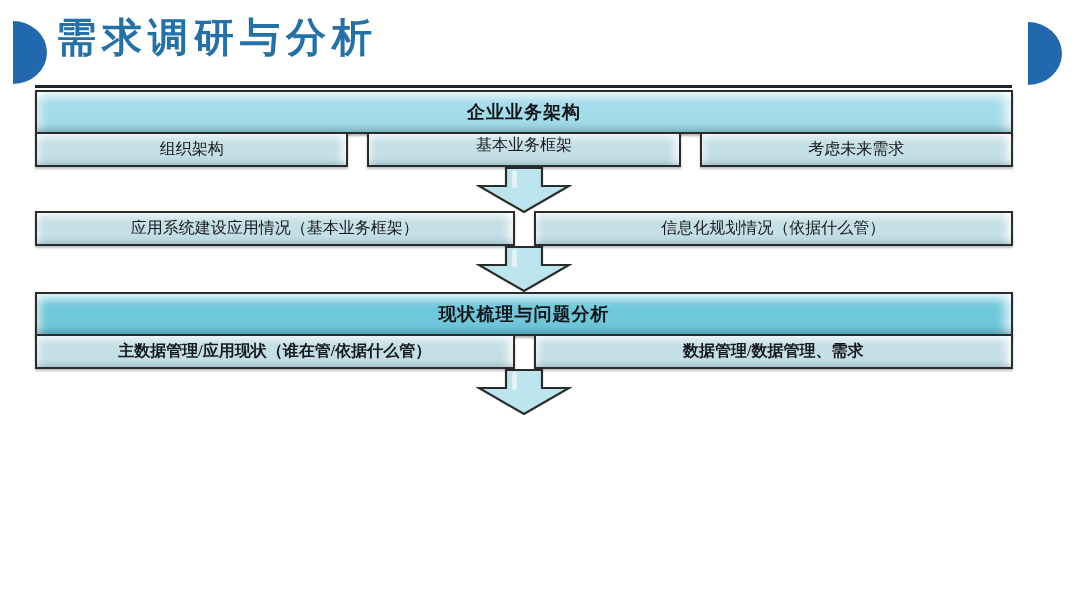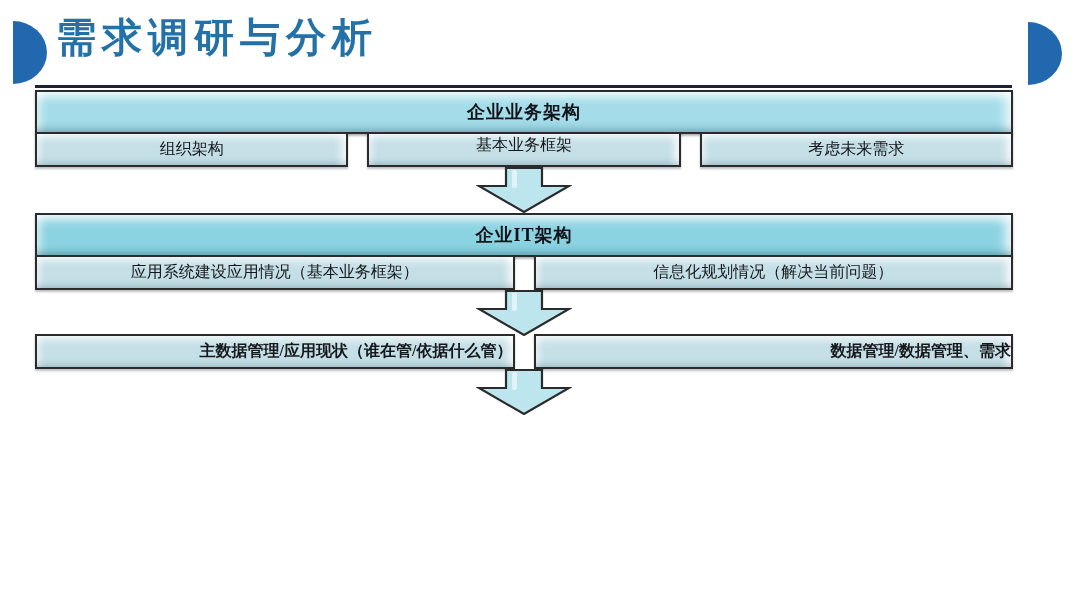--- a/index.html
+++ b/index.html
@@ -80,21 +80,21 @@
       inset 0 10px 9px -7px rgba(255,255,255,.9),
       inset 0 -7px 9px -7px rgba(20,70,90,.38),
       inset 10px 0 9px -8px rgba(255,255,255,.8),
       inset -12px 0 10px -8px rgba(255,255,255,.95),
       0 2px 2px rgba(30,50,60,.3);
     display: flex; align-items: center; justify-content: center;
     font-size: 16px; color: #15181c;
     white-space: nowrap;
   }
   .cell.align-top { align-items: flex-start; padding-top: 1px; }
-  .block.bold-cells .cell { font-weight: bold; justify-content: flex-end; }
+  .block.bold-cells .cell { font-weight: bold; }
 
   .arrow { height: 46px; display: flex; align-items: center; justify-content: center; margin: 0; }
   .arrow svg { display: block; }
   .arrow polygon.body { fill: var(--arrow, #BCE5EE); stroke: var(--line, #2b2b2b); stroke-width: 2.2; stroke-linejoin: miter; }
   .arrow rect.gloss { fill: rgba(255,255,255,.55); }
 </style>
 </head>
 <body>
 
 <div class="slide">
@@ -126,41 +126,41 @@
     </section>
 
     <div class="arrow">
       <svg width="96" height="46" viewBox="0 0 96 46">
         <polygon class="body" points="30,1 66,1 66,19 93,19 48,45 3,19 30,19"></polygon>
         <rect class="gloss" x="36" y="3" width="5" height="18" rx="2"></rect>
       </svg>
     </div>
 
     <section class="block">
-      <div class="block-header" style="--hdr: #8CD3E2;">
-        <span>企业IT架构</span>
-      </div>
       <div class="cells">
         <div class="cell">
           <span>应用系统建设应用情况（基本业务框架）</span>
         </div>
         <div class="cell">
-          <span>信息化规划情况（解决当前问题）</span>
+          <span>信息化规划情况（依据什么管）</span>
         </div>
       </div>
     </section>
 
     <div class="arrow">
       <svg width="96" height="46" viewBox="0 0 96 46">
         <polygon class="body" points="30,1 66,1 66,19 93,19 48,45 3,19 30,19"></polygon>
         <rect class="gloss" x="36" y="3" width="5" height="18" rx="2"></rect>
       </svg>
     </div>
 
     <section class="block bold-cells">
+      <div class="block-header" style="--hdr: #6FC8DA;">
+        <span>现状梳理与问题分析</span>
+      </div>
       <div class="cells">
         <div class="cell">
           <span>主数据管理/应用现状（谁在管/依据什么管）</span>
         </div>
         <div class="cell">
           <span>数据管理/数据管理、需求</span>
         </div>
       </div>
     </section>
 

